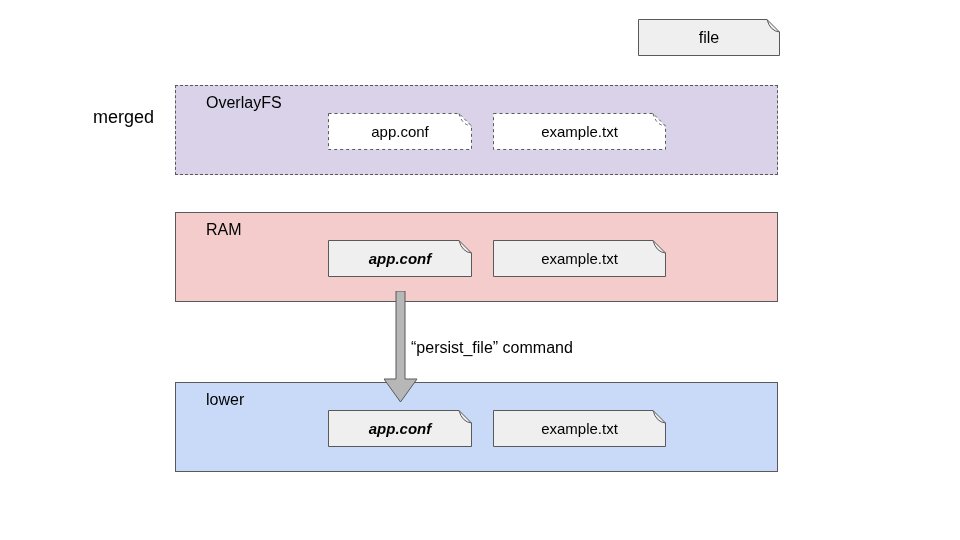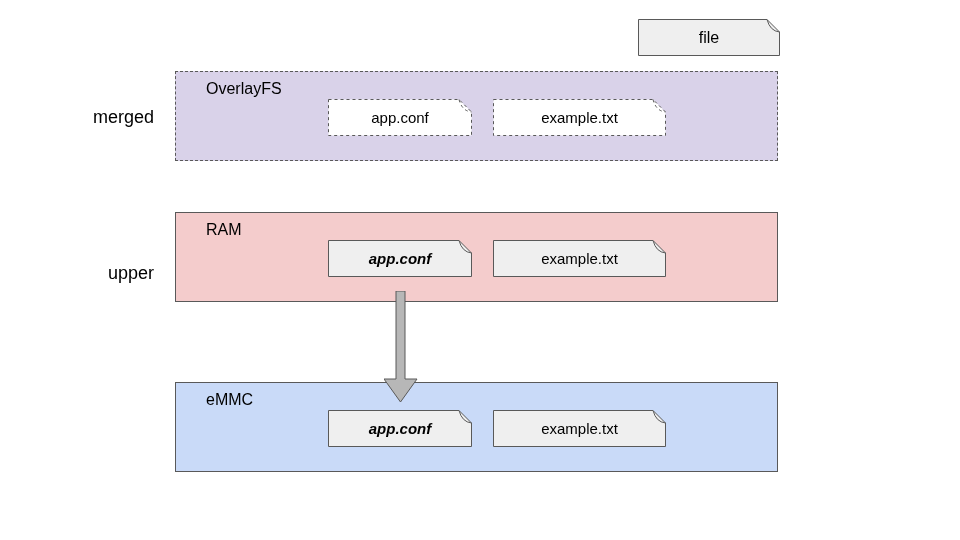--- a/index.html
+++ b/index.html
@@ -26,21 +26,21 @@
     font-size: 18px;
   }
   .layer {
     position: absolute;
     left: 175px;
     width: 603px;
     height: 90px;
     box-sizing: border-box;
     border: 1px solid var(--border-gray);
   }
-  .layer-merged { top: 71px;  background: var(--layer-merged-fill); border-style: dashed; text-decoration: underline; }
+  .layer-merged { top: 85px;  background: var(--layer-merged-fill); border-style: dashed; text-decoration: underline; }
   .layer-upper  { top: 212px; background: var(--layer-upper-fill); }
   .layer-lower  { top: 382px; background: var(--layer-lower-fill); }
   .layer-title {
     position: absolute;
     left: 30px;
     top: 8px;
     font-size: 16px;
   }
   .doc {
     position: absolute;
@@ -94,21 +94,20 @@
 
   <div class="doc legend">
       <svg class="doc-svg" width="142" height="37" viewBox="0 0 142 37">
         <path d="M0.5 0.5 H129 L141.5 13 V36.5 H0.5 Z" fill="var(--doc-gray-fill)" stroke="var(--border-gray)" stroke-width="1"></path>
         <path d="M129 0.5 Q132 12 141.5 13" fill="none" stroke="var(--border-gray)" stroke-width="1"></path>
       </svg>
     <span class="doc-label">file</span>
   </div>
 
   <div class="row-label" style="top:107px">merged</div>
-  <div class="row-label" style="top:263px">upper</div>
 
   <div class="layer layer-merged">
     <span class="layer-title">OverlayFS</span>
     <div class="doc doc-app">
         <svg class="doc-svg" width="144" height="37" viewBox="0 0 144 37">
           <path d="M0.5 0.5 H131 L143.5 13 V36.5 H0.5 Z" fill="var(--doc-white-fill)" stroke="var(--border-gray)" stroke-width="1" stroke-dasharray="3,3"></path>
           <path d="M131 0.5 Q134 12 143.5 13" fill="none" stroke="var(--border-gray)" stroke-width="1" stroke-dasharray="3,3"></path>
         </svg>
       <span class="doc-label">app.conf</span>
     </div>
@@ -133,34 +132,35 @@
     <div class="doc doc-example">
         <svg class="doc-svg" width="173" height="37" viewBox="0 0 173 37">
           <path d="M0.5 0.5 H160 L172.5 13 V36.5 H0.5 Z" fill="var(--doc-gray-fill)" stroke="var(--border-gray)" stroke-width="1"></path>
           <path d="M160 0.5 Q163 12 172.5 13" fill="none" stroke="var(--border-gray)" stroke-width="1"></path>
         </svg>
       <span class="doc-label">example.txt</span>
     </div>
   </div>
 
   <div class="layer layer-lower">
-    <span class="layer-title">eMMC</span>
+    <span class="layer-title">lower</span>
     <div class="doc doc-app doc-emph">
         <svg class="doc-svg" width="144" height="37" viewBox="0 0 144 37">
           <path d="M0.5 0.5 H131 L143.5 13 V36.5 H0.5 Z" fill="var(--doc-gray-fill)" stroke="var(--border-gray)" stroke-width="1"></path>
           <path d="M131 0.5 Q134 12 143.5 13" fill="none" stroke="var(--border-gray)" stroke-width="1"></path>
         </svg>
       <span class="doc-label">app.conf</span>
     </div>
     <div class="doc doc-example">
         <svg class="doc-svg" width="173" height="37" viewBox="0 0 173 37">
           <path d="M0.5 0.5 H160 L172.5 13 V36.5 H0.5 Z" fill="var(--doc-gray-fill)" stroke="var(--border-gray)" stroke-width="1"></path>
           <path d="M160 0.5 Q163 12 172.5 13" fill="none" stroke="var(--border-gray)" stroke-width="1"></path>
         </svg>
       <span class="doc-label">example.txt</span>
     </div>
   </div>
 
   <svg class="arrow" width="36" height="113" viewBox="0 0 36 113">
     <path d="M12 0 H21 V88 H33 L16.5 111 L0 88 H12 Z" fill="var(--arrow-fill)" stroke="var(--border-gray)" stroke-width="1"></path>
   </svg>
+  <div class="arrow-label">“persist_file” command</div>
 
 </div>
 
 </body></html>

